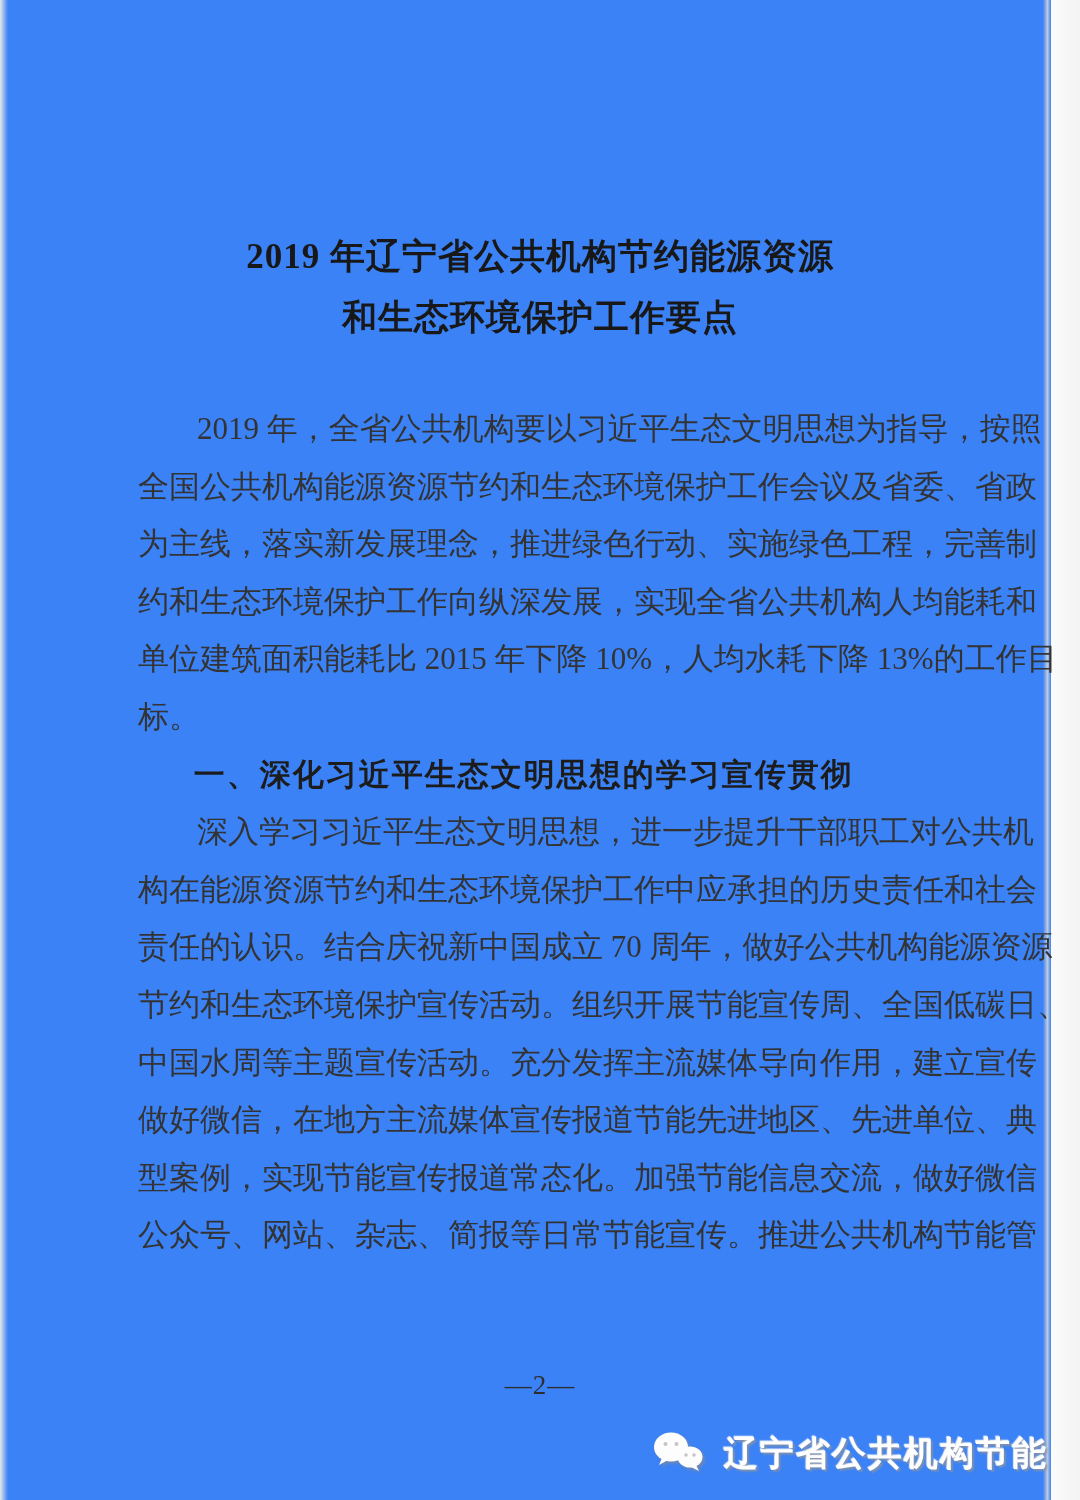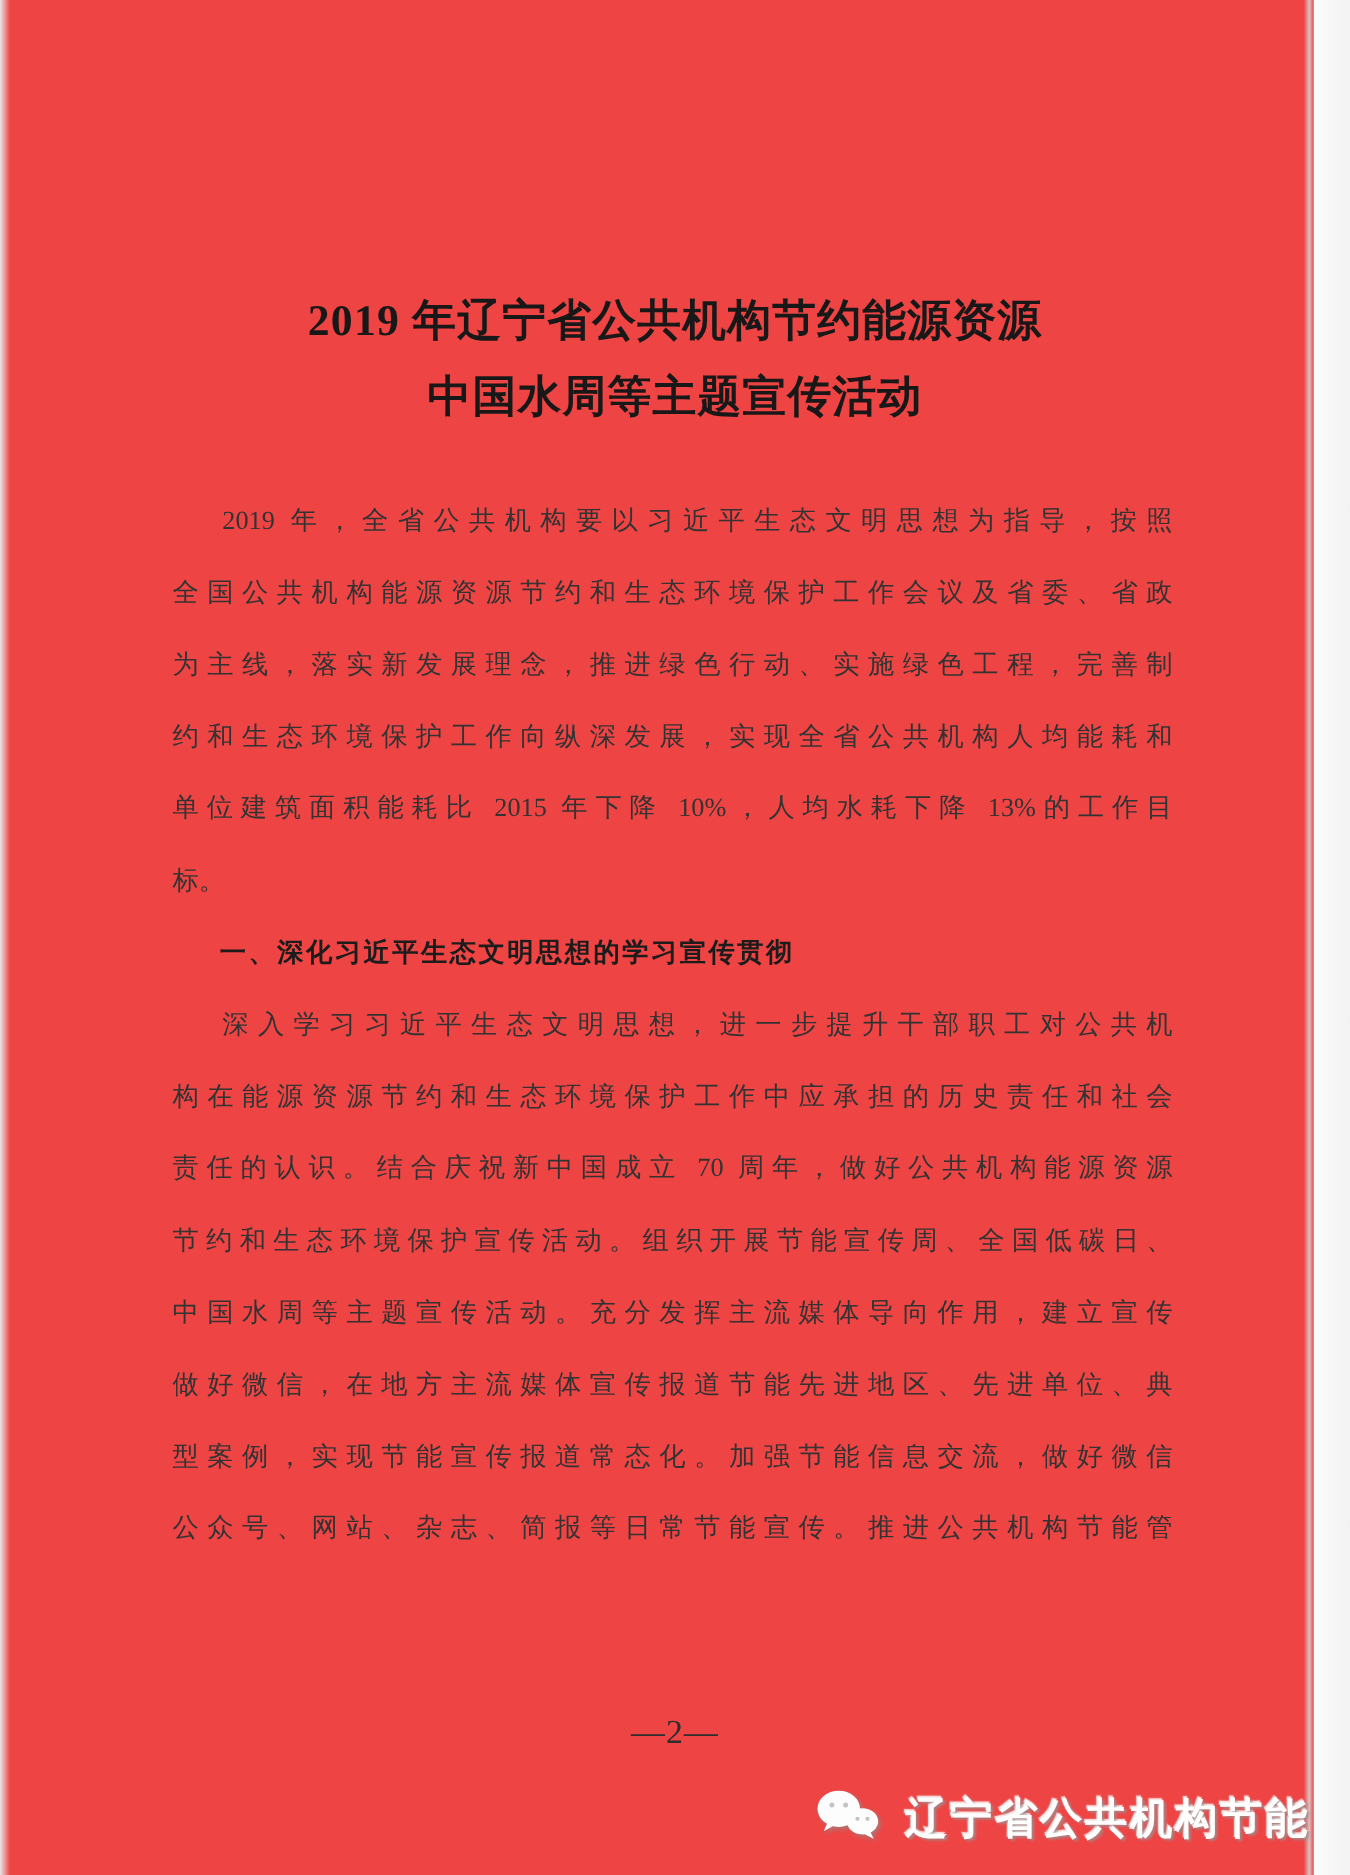--- a/index.html
+++ b/index.html
@@ -5,21 +5,21 @@
   html,body{margin:0;padding:0;}
   body{
     width:1080px;height:1500px;
     background:#f6f6f6;
     font-family:"Liberation Serif","DejaVu Serif",serif;
     overflow:hidden;
   }
   .page{
     position:relative;
     width:1080px;height:1500px;
-    background:#ef4444;
+    background:#3b82f6;
   }
   
   .scan-edge-left{
     position:absolute;left:0;top:0;width:8px;height:1500px;
     background:linear-gradient(to right,#e7e7e7,rgba(253,253,253,0));
   }
   .scan-line-right{
     position:absolute;left:1043px;top:0;width:8px;height:1500px;
     background:linear-gradient(to right,rgba(253,253,253,0),#d7d7d7 55%,rgba(253,253,253,0));
     opacity:.85;
@@ -33,22 +33,22 @@
     position:absolute;left:140px;top:226px;width:800px;
     text-align:center;
     font-weight:700;
     font-size:35px;
     line-height:61px;
     color:#181818;
     letter-spacing:1px;
   }
   
   .body{
-    position:absolute;left:138px;top:388px;width:800px;
-    font-size:21px;
+    position:absolute;left:138px;top:400px;width:800px;
+    font-size:31px;
     color:#333;
   }
   .line{
     height:57.6px;
     line-height:57.6px;
     white-space:nowrap;
     text-align:justify;
     text-align-last:justify;
     text-justify:inter-character;
   }
@@ -95,21 +95,21 @@
 <body>
 
 <div class="page">
 
   <div class="scan-edge-left"></div>
   <div class="scan-shade-right"></div>
   <div class="scan-line-right"></div>
 
   <div class="title">
     <div>2019 年辽宁省公共机构节约能源资源</div>
-    <div>中国水周等主题宣传活动</div>
+    <div>和生态环境保护工作要点</div>
   </div>
 
   <div class="body">
     <div class="line indent">2019 年，全省公共机构要以习近平生态文明思想为指导，按照</div>
     <div class="line">全国公共机构能源资源节约和生态环境保护工作会议及省委、省政</div>
     <div class="line">为主线，落实新发展理念，推进绿色行动、实施绿色工程，完善制</div>
     <div class="line">约和生态环境保护工作向纵深发展，实现全省公共机构人均能耗和</div>
     <div class="line">单位建筑面积能耗比 2015 年下降 10%，人均水耗下降 13%的工作目</div>
     <div class="line short">标。</div>
 

